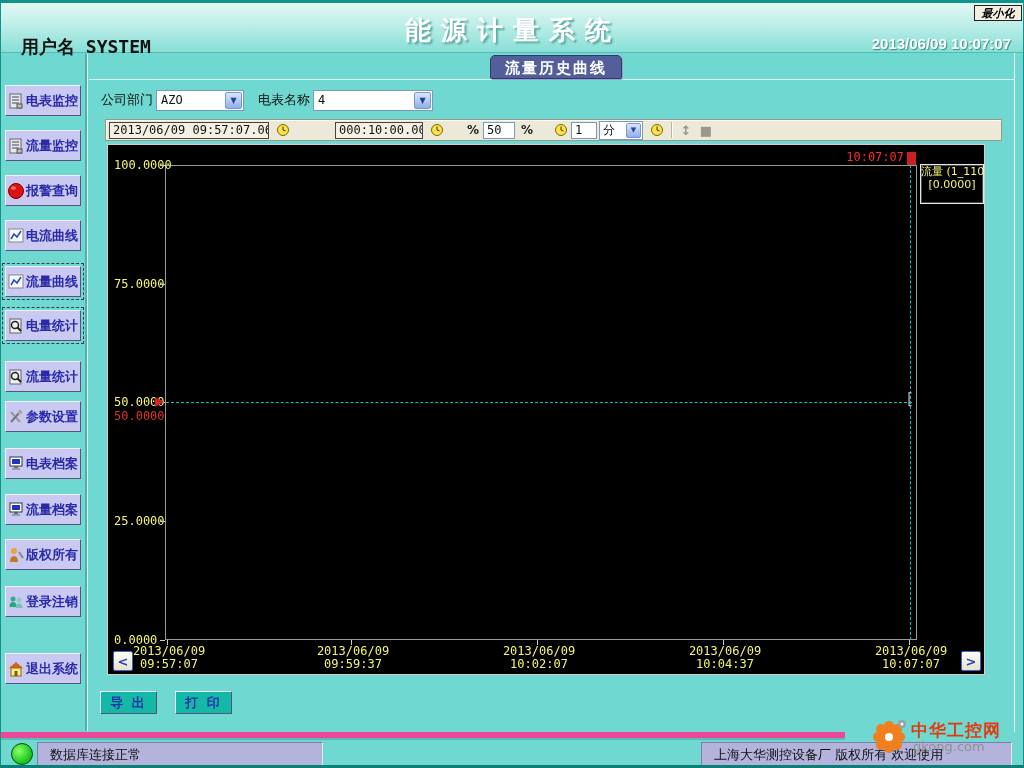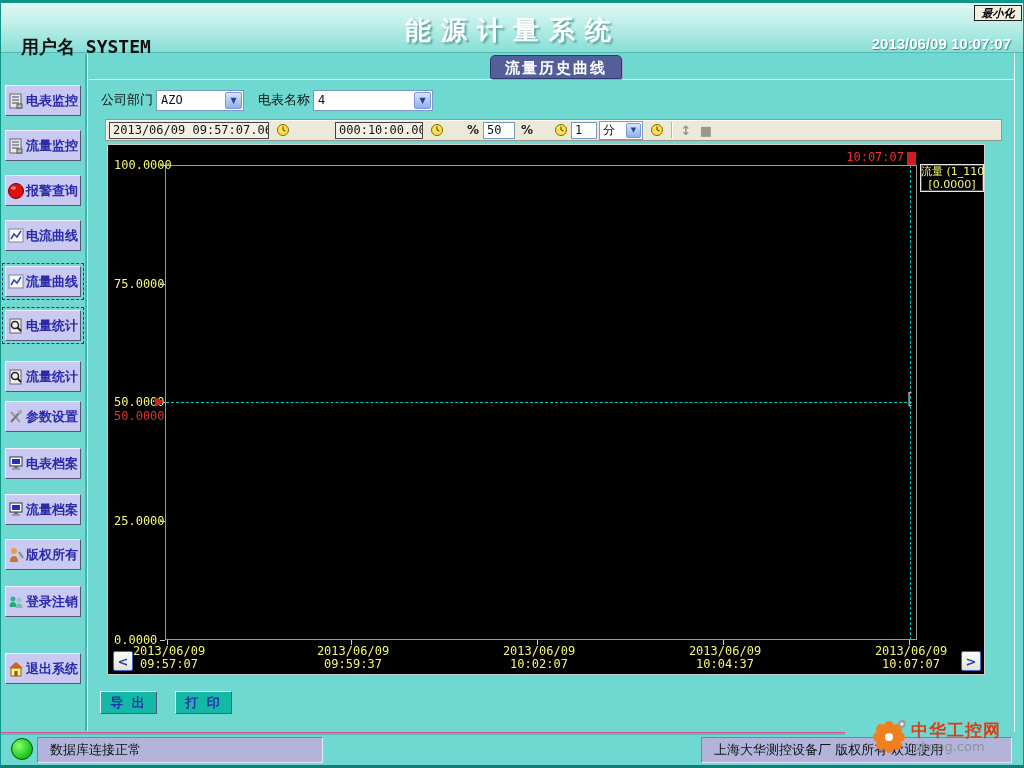--- a/index.html
+++ b/index.html
@@ -84,41 +84,41 @@
   .cursor-flag-left { position:absolute; left:47px; top:252px; width:0; height:0;
                       border-top:5px solid transparent; border-bottom:5px solid transparent;
                       border-left:9px solid #d42222; }
   .cursor-val { position:absolute; left:6px; top:264px; width:52px; font-size:12px; color:#e03030;
                 font-family:"DejaVu Sans Mono", monospace; }
   .cursor-top-marker { position:absolute; left:799px; top:7px; width:9px; height:13px; background:#cc2020; }
   .cursor-time { position:absolute; left:718px; top:5px; width:78px; text-align:right; font-size:12px;
                  color:#ff2a2a; font-family:"DejaVu Sans Mono", monospace; }
   .cursor-handle { position:absolute; left:797px; top:245px; color:#b0b0b0; font-size:15px;
                    font-family:"DejaVu Sans Mono", monospace; cursor:pointer; }
-  .legend { position:absolute; left:812px; top:19px; width:64px; height:28px; background:#000;
+  .legend { position:absolute; left:812px; top:19px; width:64px; height:40px; background:#000;
             border:1px solid #e8e8e8; box-shadow:inset 0 0 0 1px #4a4a4a; overflow:hidden;
             text-align:center; }
   .legend div { font-size:11px; line-height:13px; color:#f5f573; white-space:nowrap; }
   .xtick { position:absolute; top:500px; transform:translateX(-50%); text-align:center;
            font-size:12px; color:#f5f573; font-family:"DejaVu Sans Mono", monospace; line-height:13px; }
   .xtick-mark { position:absolute; top:495px; width:1px; height:5px; background:#cccccc; }
   .nav-btn { position:absolute; top:506px; width:20px; height:20px; background:linear-gradient(#fdfdf6,#e4e2cf);
              border:1px solid #4466cc; border-radius:2px; color:#2244bb; font-size:13px; font-weight:bold;
              display:flex; align-items:center; justify-content:center; cursor:pointer; }
 
   
   .action-btn { position:absolute; width:57px; height:23px; background:#14b8a6;
                 border-top:1px solid #f0f0ff; border-left:1px solid #f0f0ff;
                 border-right:1px solid #55557a; border-bottom:1px solid #55557a;
                 font-size:13px; font-weight:bold; color:#2233aa; text-align:center; line-height:21px;
                 cursor:pointer; letter-spacing:2px; }
 
   
   .statusbar { position:absolute; left:0; top:731px; width:844px; height:34px;
-               border-top:1px solid #ec4899; box-shadow:inset 0 2px 0 rgba(40,140,130,.35); }
+               border-top:6px solid #ec4899; box-shadow:inset 0 2px 0 rgba(40,140,130,.35); }
   .led { position:absolute; left:10px; top:5px; width:22px; height:22px; border-radius:50%;
          background:radial-gradient(circle at 35% 35%, #8aff6a, #22cc22 60%, #15a115);
          border:1px solid #0a4a0a; }
   .status-panel { position:absolute; top:4px; height:26px; background:#b3b3dc;
                   border-top:1px solid #7d7da8; border-left:1px solid #7d7da8;
                   border-bottom:1px solid #e6e6ff; border-right:1px solid #e6e6ff;
                   font-size:13px; color:#111; line-height:24px; padding-left:12px; white-space:nowrap; overflow:hidden; }
   .sp1 { left:36px;  width:286px; }
   .sp2 { left:358px; width:332px; }
   .sp3 { left:700px; width:311px; }

